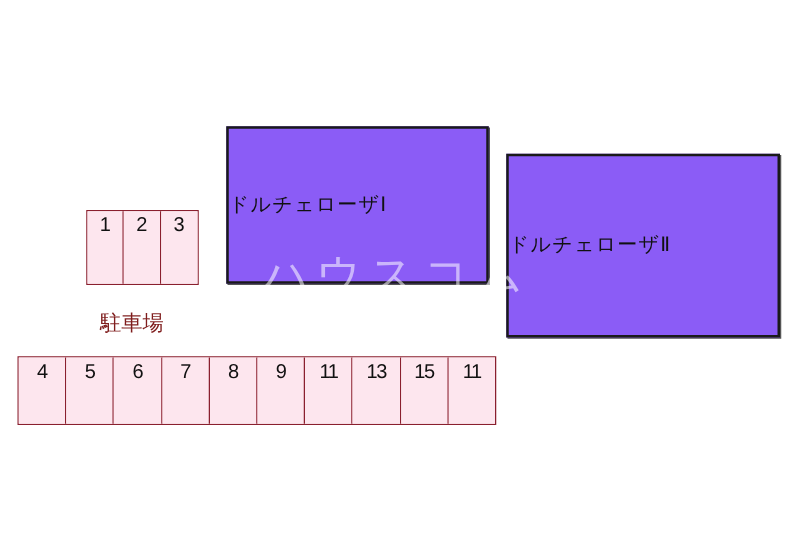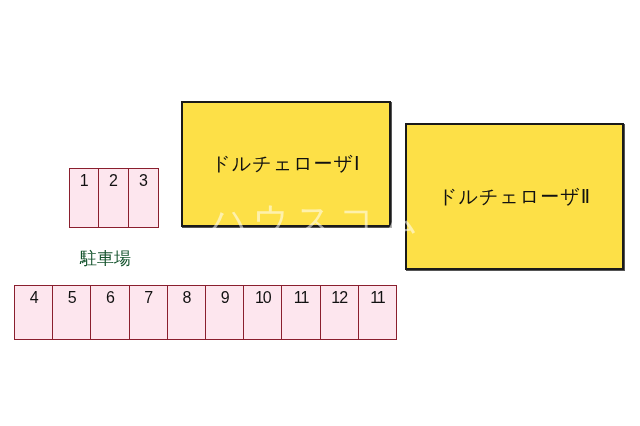--- a/index.html
+++ b/index.html
@@ -3,24 +3,24 @@
   <meta charset="utf-8">
   <style>
     html, body { margin: 0; padding: 0; }
     body {
       width: 640px; height: 426px; position: relative; overflow: hidden;
       background: #ffffff;
       font-family: "DejaVu Sans", "Liberation Sans", sans-serif;
     }
     .building {
       position: absolute; box-sizing: border-box;
-      background: #fde047; border: 2px solid #1a1a1a;
+      background: #8b5cf6; border: 2px solid #1a1a1a;
       box-shadow: 1px 1px 0 #555;
-      display: flex; align-items: center; justify-content: center;
-      font-size: 19px; color: #111; letter-spacing: 1px;
+      display: flex; align-items: center; justify-content: flex-start;
+      font-size: 16px; color: #111; letter-spacing: 1px;
     }
     #b1 { left: 181px; top: 101px; width: 210px; height: 126px; }
     #b2 { left: 405px; top: 123px; width: 219px; height: 147px; }
     .row {
       position: absolute; display: flex; box-sizing: border-box;
       border: 1.5px solid #8a1f2e;
     }
     .spot {
       box-sizing: border-box; background: #fde6ee;
       border-right: 1.5px solid #8a1f2e;
@@ -28,21 +28,21 @@
       font-size: 16px; color: #111; padding-top: 3px;
       font-family: "Liberation Sans", sans-serif;
     }
     .spot:last-child { border-right: none; }
     #row-top { left: 69px; top: 168px; width: 90px; height: 60px; }
     #row-top .spot { width: 29.6px; }
     #row-bottom { left: 14px; top: 285px; width: 383px; height: 55px; }
     #row-bottom .spot { flex: 1; letter-spacing: -1px; }
     #parking-label {
       position: absolute; left: 80px; top: 247px;
-      font-size: 17px; color: #14532d;
+      font-size: 17px; color: #7f1d1d;
     }
     #watermark {
       position: absolute; left: 210px; top: 196px;
       font-size: 36px; color: rgba(255,255,255,0.55);
       letter-spacing: 6px; pointer-events: none;
     }
   </style>
 </head>
 <body>
 
@@ -62,19 +62,19 @@
 
 <div id="parking-label">駐車場</div>
 
 <div id="row-bottom" class="row">
   <div class="spot">4</div>
   <div class="spot">5</div>
   <div class="spot">6</div>
   <div class="spot">7</div>
   <div class="spot">8</div>
   <div class="spot">9</div>
-  <div class="spot">10</div>
   <div class="spot">11</div>
-  <div class="spot">12</div>
+  <div class="spot">13</div>
+  <div class="spot">15</div>
   <div class="spot">11</div>
 </div>
 
 <div id="watermark">ハウスコム</div>
 
 </body></html>

